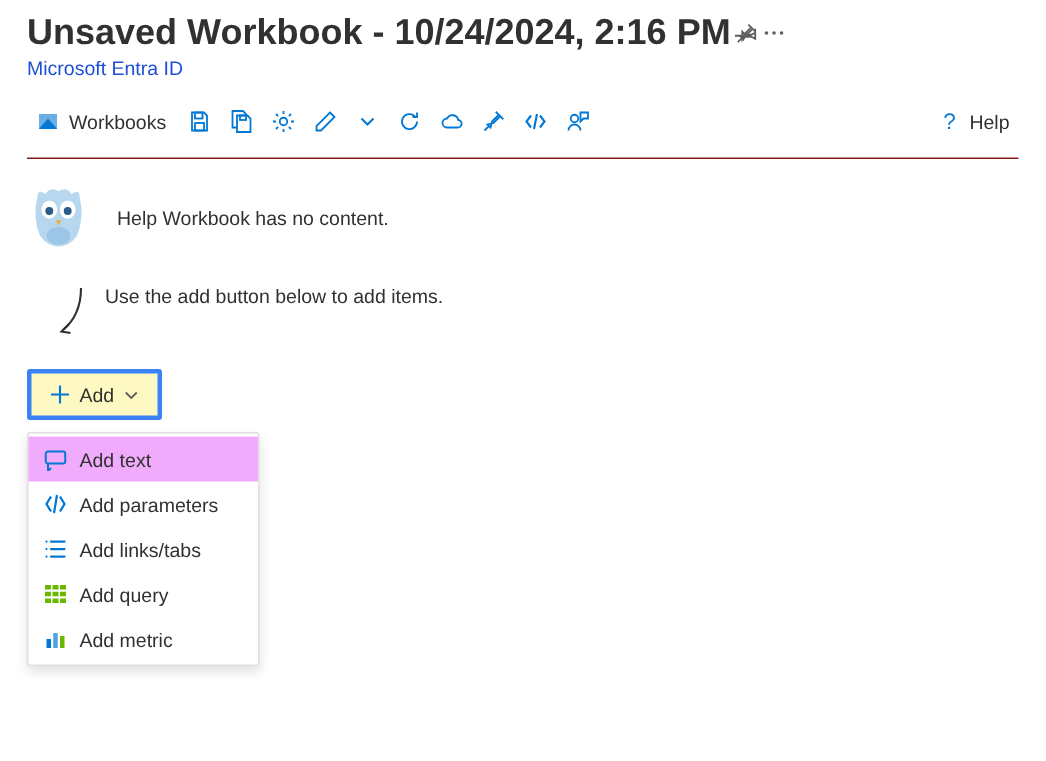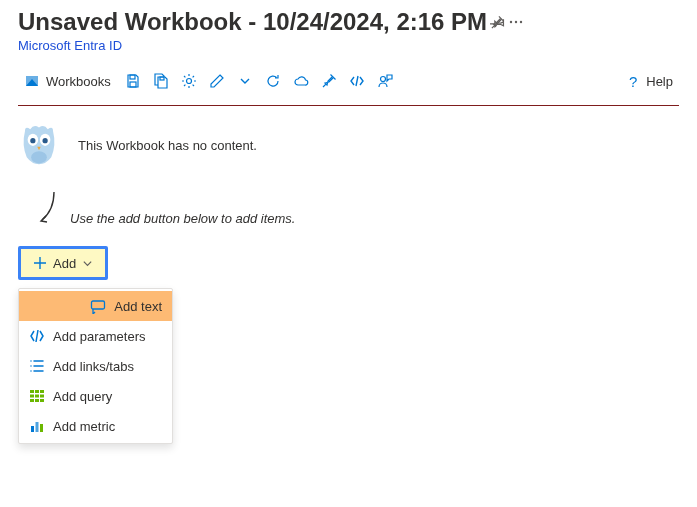--- a/index.html
+++ b/index.html
@@ -54,25 +54,24 @@
   .help-q { color:#0078d4; font-size:15px; margin-right:3px;}
   .content-area { padding-top: 18px; }
   .empty-row {
     display: flex;
     align-items: center;
     gap: 18px;
   }
   .owl { width: 42px; height: 42px; }
   .hint-row {
     display: flex;
-    align-items: flex-end;
+    align-items: flex-start;
     gap: 12px;
     margin-top: 24px;
     margin-left: 18px;
-    font-style: italic;
   }
   .arrow-svg { width: 22px; height: 36px; color:#323130;}
   .add-wrap {
     margin-top: 20px;
     position: relative;
     display: inline-block;
   }
   .add-btn {
     display: inline-flex;
     align-items: center;
@@ -101,21 +100,21 @@
   }
   .dd-item {
     display: flex;
     align-items: center;
     gap: 8px;
     height: 30px;
     padding: 0 10px;
     cursor: pointer;
     font-size: 13px;
   }
-  .dd-item.hover { background: #fdba74; justify-content: flex-end; }
+  .dd-item.hover { background: #f0abfc; }
   .dd-item .ic { width:16px; display:inline-flex; color:#0078d4; }
   .icon-btn { width:24px; justify-content:center; }
   .pin-ic, .more-ic { color:#605e5c; display:inline-flex; cursor:pointer;}
   svg { display:block; }
 </style>
 </head>
 <body>
 
 <div class="header-row">
   <span class="title">Unsaved Workbook - 10/24/2024, 2:16 PM</span>
@@ -234,21 +233,21 @@
       <svg class="owl" viewBox="0 0 48 48">
         <path d="M8 8 Q8 2 14 6 Q18 0 24 4 Q30 0 34 6 Q40 2 40 8 Q44 24 38 38 Q32 46 24 46 Q16 46 10 38 Q4 24 8 8Z" fill="#b7d7ef"></path>
         <ellipse cx="17" cy="18" rx="6" ry="7" fill="#fff"></ellipse>
         <ellipse cx="31" cy="18" rx="6" ry="7" fill="#fff"></ellipse>
         <circle cx="17" cy="19" r="3" fill="#2b5b8c"></circle>
         <circle cx="31" cy="19" r="3" fill="#2b5b8c"></circle>
         <path d="M22 26 L26 26 L24 30 Z" fill="#f2a93b"></path>
         <ellipse cx="24" cy="38" rx="9" ry="7" fill="#9cc5e6"></ellipse>
       </svg>
     </span>
-    <span>This Workbook has no content.</span>
+    <span>Help Workbook has no content.</span>
   </div>
 
   <div class="hint-row">
     <span>
       <svg class="arrow-svg" viewBox="0 0 22 36" fill="none" stroke="currentColor" stroke-width="1.4">
         <path d="M18 2 Q18 20 6 30"></path>
         <path d="M10 26 L5 31 L11 32" fill="none"></path>
       </svg>
     </span>
     <span>Use the add button below to add items.</span>

